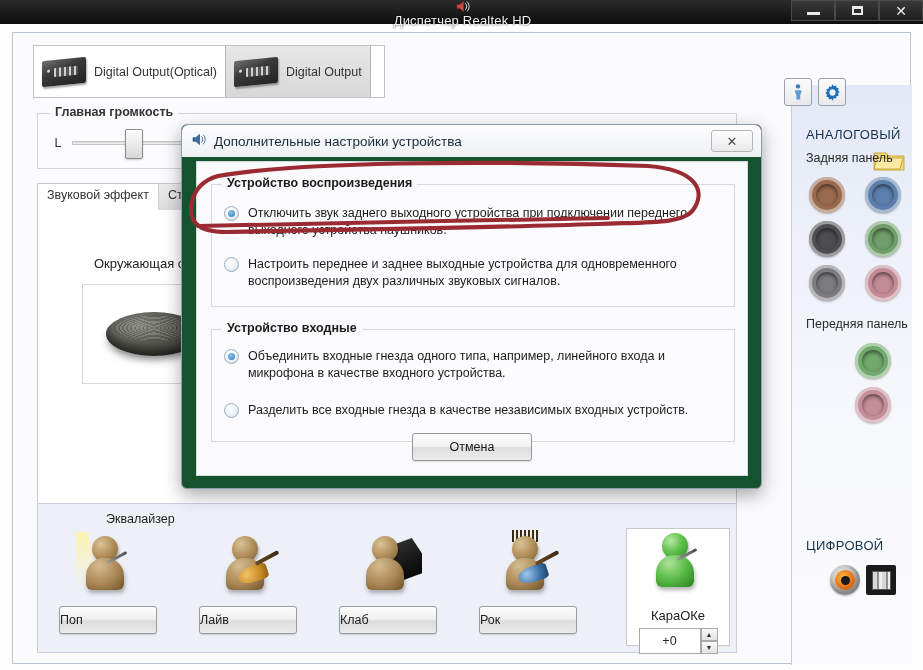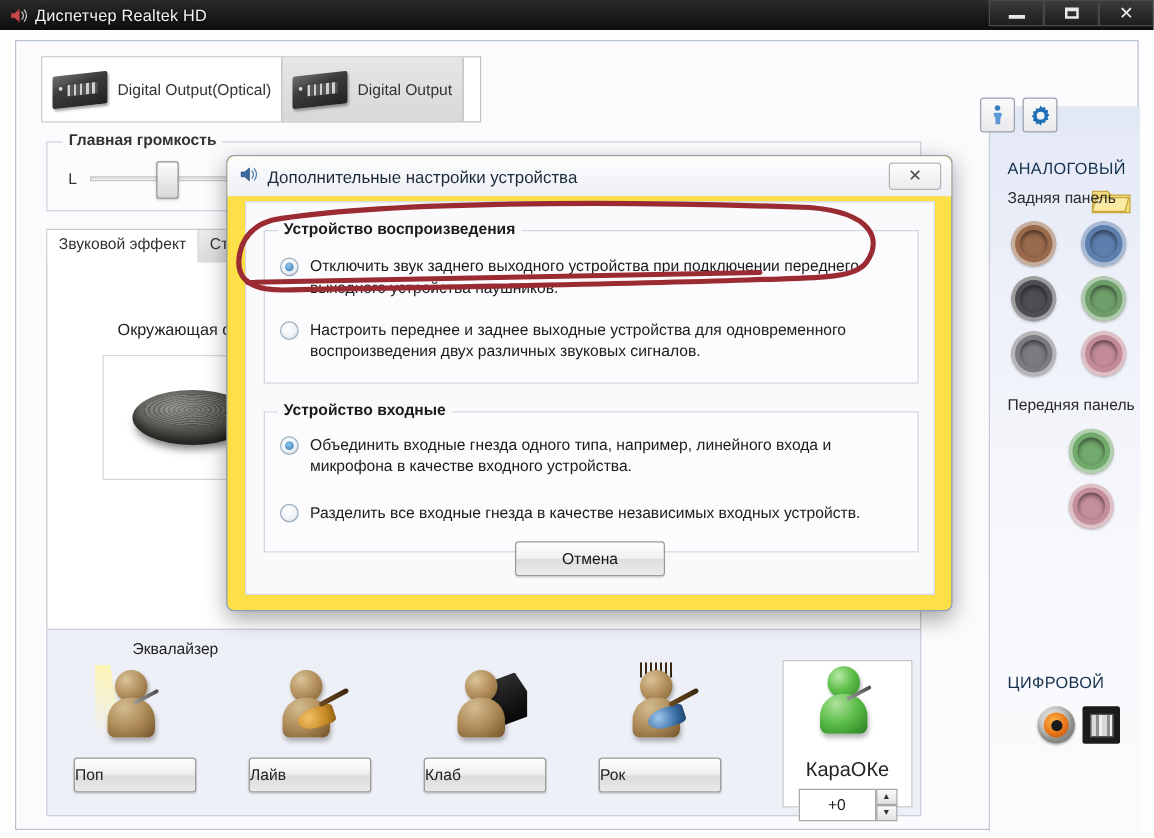--- a/index.html
+++ b/index.html
@@ -13,21 +13,21 @@
   #root {
     position: relative;
     width: 923px; height: 670px;
     background: #fdfdfd;
   }
 
   
   .titlebar {
     position: absolute; left: 0; top: 0; width: 923px; height: 24px;
     background: linear-gradient(180deg,#2b2b2b 0%,#1a1a1a 55%,#0d0d0d 100%);
-    display: flex; align-items: center;
+    display: flex; align-items: center; flex-direction: column;
   }
   .titlebar .tb-icon {
     width: 22px; height: 22px; margin-left: 4px;
     display:flex; align-items:center; justify-content:center;
     font-size: 13px; color:#d05555;
   }
   .titlebar .tb-title {
     color: #f2f2f2; font-size: 13px; letter-spacing: .2px;
     margin-left: 2px;
     text-shadow: 0 0 2px rgba(0,0,0,.9);
@@ -176,21 +176,21 @@
     font-size: 12.5px; color:#222;
     display:flex; align-items:center; justify-content:flex-start;
     box-shadow: 0 1px 1px rgba(0,0,0,.15);
   }
   .karaoke-box {
     position:absolute; left:588px; top:24px;
     width: 104px; height: 118px;
     background:#fff; border:1px solid #c8c8c8;
     display:flex; flex-direction:column; align-items:center;
   }
-  .karaoke-label{ font-size:16px; color:#222; margin-top:17px;}
+  .karaoke-label{ font-size:13px; color:#222; margin-top:17px;}
   .karaoke-stepper{ display:flex; margin-top:5px; }
   .karaoke-value{
     width: 62px; height: 26px;
     border:1px solid #a8a8a8; background:#fff;
     font-size:12.5px; color:#222;
     display:flex; align-items:center; justify-content:center;
   }
   .spin { width:17px; display:flex; flex-direction:column; }
   .spin div {
     height:13px; border:1px solid #a8a8a8;
@@ -311,21 +311,21 @@
   .optical .sq {
     width: 19px; height: 19px;
     background: repeating-linear-gradient(90deg,#d8d8d8 0 4px,#8f8f8f 4px 6px,#efefef 6px 9px);
     border: 1px solid #555;
   }
 
   
   .dialog {
     position: absolute; left: 181px; top: 124px;
     width: 581px; height: 365px;
-    background: #fde047;
+    background: #14532d;
     border: 1px solid #8e9bb0;
     border-radius: 6px;
     box-shadow: 0 6px 18px rgba(0,0,0,.35);
   }
   .dlg-title {
     position:absolute; left:0; top:0; width:100%; height:32px;
     display:flex; align-items:center; gap:7px; padding-left: 10px;
     font-size: 13.5px; color:#1b2a3a;
     background: linear-gradient(180deg,#fdfdfe,#eef0f5);
     border-radius: 6px 6px 0 0;

